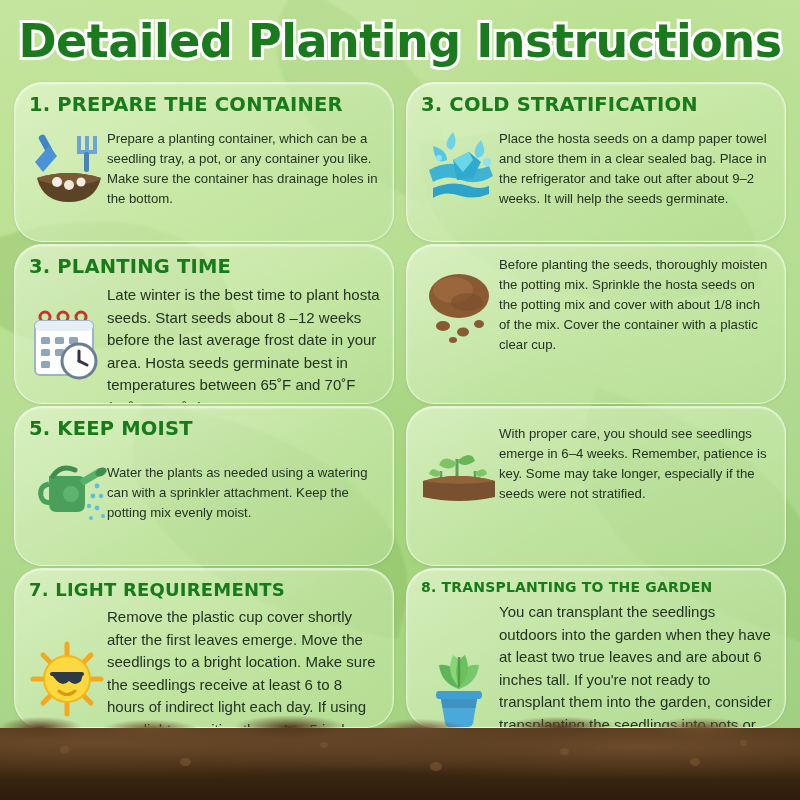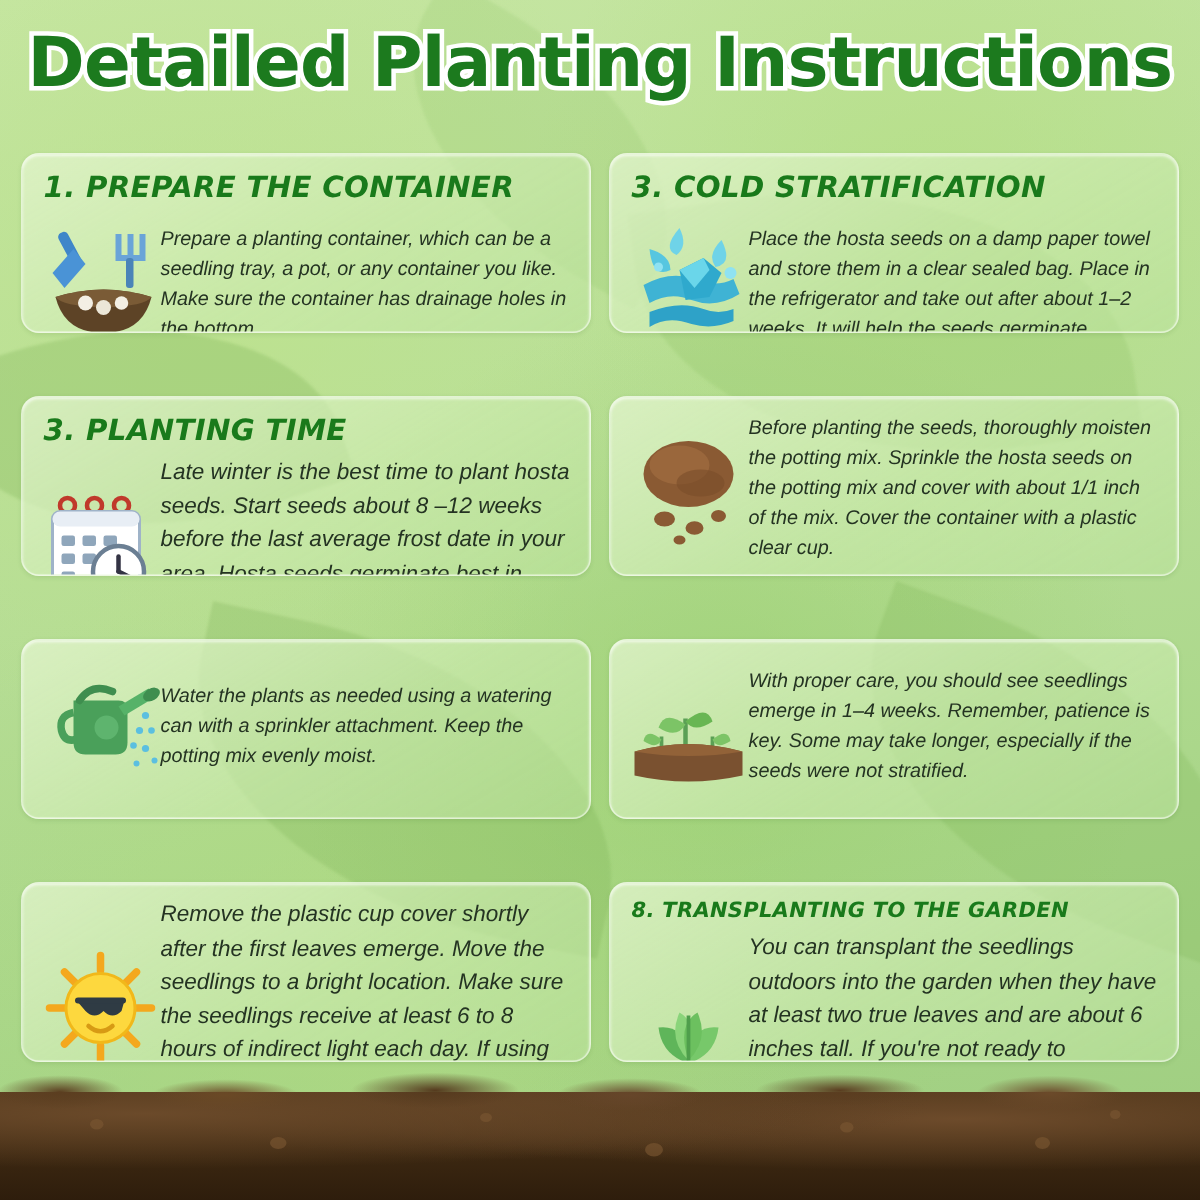--- a/index.html
+++ b/index.html
@@ -54,28 +54,27 @@
     position: absolute;
     top: 82px; left: 8px;
     width: 784px;
     display: grid;
     grid-template-columns: 392px 392px;
     grid-auto-rows: 160px;
     row-gap: 2px;
   }
   .card {
     position: relative;
-    margin: 20px 6px;
-    border-radius: 12px;
+    margin: 0 6px;
+    border-radius: 28px;
     background: linear-gradient(150deg, rgba(226,244,205,0.78) 0%, rgba(206,236,178,0.62) 55%, rgba(190,228,160,0.55) 100%);
     border: 1px solid rgba(255,255,255,0.55);
     box-shadow: inset 0 1px 2px rgba(255,255,255,0.7), 0 1px 3px rgba(60,110,40,0.12);
     padding: 10px 12px 8px 14px;
     overflow: hidden;
-    font-style: italic;
   }
   .card h2 {
     font-family: "DejaVu Sans", sans-serif;
     font-size: 19.5px;
     font-weight: bold;
     color: #197a1b;
     letter-spacing: 0.2px;
     margin-bottom: 6px;
     white-space: nowrap;
   }
@@ -166,21 +165,21 @@
               <path d="M58 14 q-10 10 -4 18 q12 -2 4 -18z" fill="#6fd3e8"></path>
               <path d="M6 44 q18 -10 34 -4 q14 6 26 0 l4 10 q-16 10 -32 4 q-14 -6 -28 2z" fill="#3fb3d4"></path>
               <path d="M30 34 l16 -8 12 10 -8 16 -16 2z" fill="#2fa9cd"></path>
               <path d="M30 34 l16 -8 4 8 -10 12z" fill="#6ad6ea"></path>
               <path d="M10 62 q20 -8 36 -2 q10 4 20 0 l0 8 q-14 6 -28 2 q-16 -6 -28 2z" fill="#2ea2c8"></path>
               <circle cx="64" cy="36" r="4" fill="#8fe2f2"></circle>
               <circle cx="16" cy="32" r="3" fill="#8fe2f2"></circle>
             </g>
           </svg>
         </div>
-        <p>Place the hosta seeds on a damp paper towel and store them in a clear sealed bag. Place in the refrigerator and take out after about 1–2 weeks. It will help the seeds germinate.</p>
+        <p>Place the hosta seeds on a damp paper towel and store them in a clear sealed bag. Place in the refrigerator and take out after about 9–2 weeks. It will help the seeds germinate.</p>
       </div>
     </div>
 
     <div class="card dense">
       <h2>3. PLANTING TIME</h2>
       <div class="body-row">
         <div class="icon-box">
           <svg width="78" height="90" viewBox="0 0 78 90">
             <g transform="translate(4,2)">
               <circle cx="12" cy="8" r="5" fill="none" stroke="#c0392b" stroke-width="3"></circle>
@@ -214,25 +213,26 @@
               <ellipse cx="36" cy="30" rx="30" ry="22" fill="#8a5a33"></ellipse>
               <ellipse cx="30" cy="24" rx="20" ry="13" fill="#9d6a3e" opacity=".8"></ellipse>
               <ellipse cx="44" cy="36" rx="16" ry="9" fill="#7a4d2a" opacity=".6"></ellipse>
               <ellipse cx="20" cy="60" rx="7" ry="5" fill="#8a5a33"></ellipse>
               <ellipse cx="40" cy="66" rx="6" ry="4.5" fill="#8a5a33"></ellipse>
               <ellipse cx="56" cy="58" rx="5" ry="4" fill="#8a5a33"></ellipse>
               <ellipse cx="30" cy="74" rx="4" ry="3" fill="#8a5a33"></ellipse>
             </g>
           </svg>
         </div>
-        <p>Before planting the seeds, thoroughly moisten the potting mix. Sprinkle the hosta seeds on the potting mix and cover with about 1/1 inch of the mix. Cover the container with a plastic clear cup.</p>
-      </div>
-    </div>
-
-    <div class="card">
+        <p>Before planting the seeds, thoroughly moisten the potting mix. Sprinkle the hosta seeds on the potting mix and cover with about 1/8 inch of the mix. Cover the container with a plastic clear cup.</p>
+      </div>
+    </div>
+
+    <div class="card">
+      <h2>5. KEEP MOIST</h2>
       <div class="body-row">
         <div class="icon-box">
           <svg width="78" height="90" viewBox="0 0 78 90">
             <g transform="translate(2,6)">
               <path d="M18 22 h30 q6 0 6 6 v22 q0 8 -8 8 h-20 q-8 0 -8 -8 z" fill="#4aa05a"></path>
               <path d="M22 22 q8 -12 22 -6" stroke="#3f8e4f" stroke-width="5" fill="none" stroke-linecap="round"></path>
               <path d="M48 26 l20 -12 4 6 -20 12z" fill="#56b268"></path>
               <ellipse cx="70" cy="18" rx="6" ry="4" fill="#3f8e4f" transform="rotate(-30 70 18)"></ellipse>
               <path d="M18 30 q-10 2 -8 12 q2 8 10 6" stroke="#4aa05a" stroke-width="5" fill="none"></path>
               <circle cx="40" cy="40" r="8" fill="#6fc47f" opacity=".55"></circle>
@@ -262,25 +262,26 @@
               <path d="M34 38 q14 -12 18 0 q-12 8 -18 0z" fill="#68b653"></path>
               <path d="M18 60 v-12" stroke="#5ba055" stroke-width="2.5"></path>
               <path d="M18 50 q-10 -8 -12 1 q9 6 12 -1z" fill="#7cc466"></path>
               <path d="M52 60 v-12" stroke="#5ba055" stroke-width="2.5"></path>
               <path d="M52 50 q10 -8 12 1 q-9 6 -12 -1z" fill="#7cc466"></path>
               <path d="M0 58 q36 -10 72 0 l0 16 q-36 8 -72 0z" fill="#7a5130"></path>
               <path d="M0 58 q36 -10 72 0 q-36 6 -72 0z" fill="#926238"></path>
             </g>
           </svg>
         </div>
-        <p>With proper care, you should see seedlings emerge in 1–4 weeks. Remember, patience is key. Some may take longer, especially if the seeds were not stratified.</p>
+        <p>With proper care, you should see seedlings emerge in 6–4 weeks. Remember, patience is key. Some may take longer, especially if the seeds were not stratified.</p>
       </div>
     </div>
 
     <div class="card dense small-h">
+      <h2>7. LIGHT REQUIREMENTS</h2>
       <div class="body-row">
         <div class="icon-box">
           <svg width="78" height="96" viewBox="0 0 78 96">
             <g transform="translate(4,4)">
               <g stroke="#f4a81d" stroke-width="5" stroke-linecap="round">
                 <line x1="34" y1="0" x2="34" y2="10"></line>
                 <line x1="34" y1="60" x2="34" y2="70"></line>
                 <line x1="0" y1="35" x2="10" y2="35"></line>
                 <line x1="58" y1="35" x2="68" y2="35"></line>
                 <line x1="10" y1="11" x2="17" y2="18"></line>

